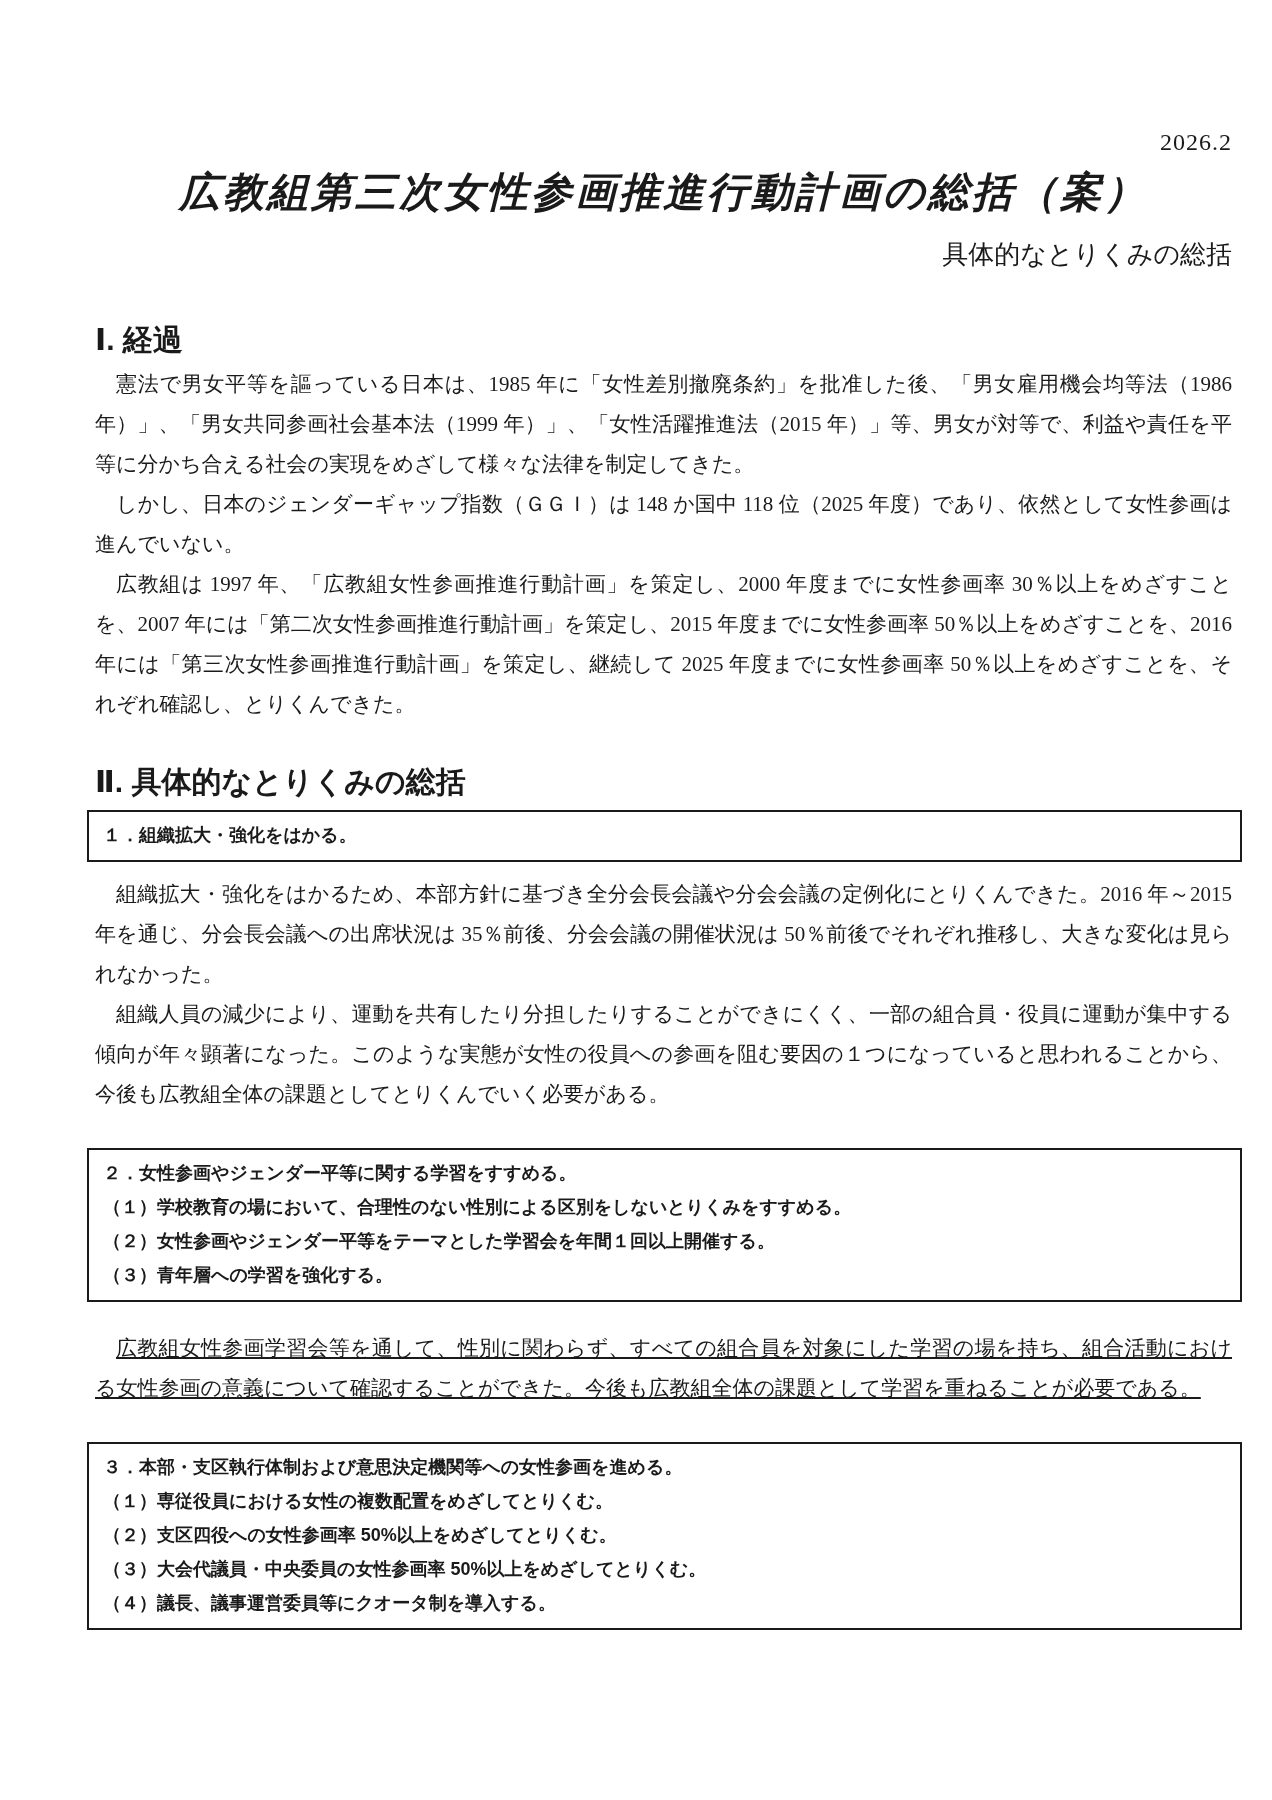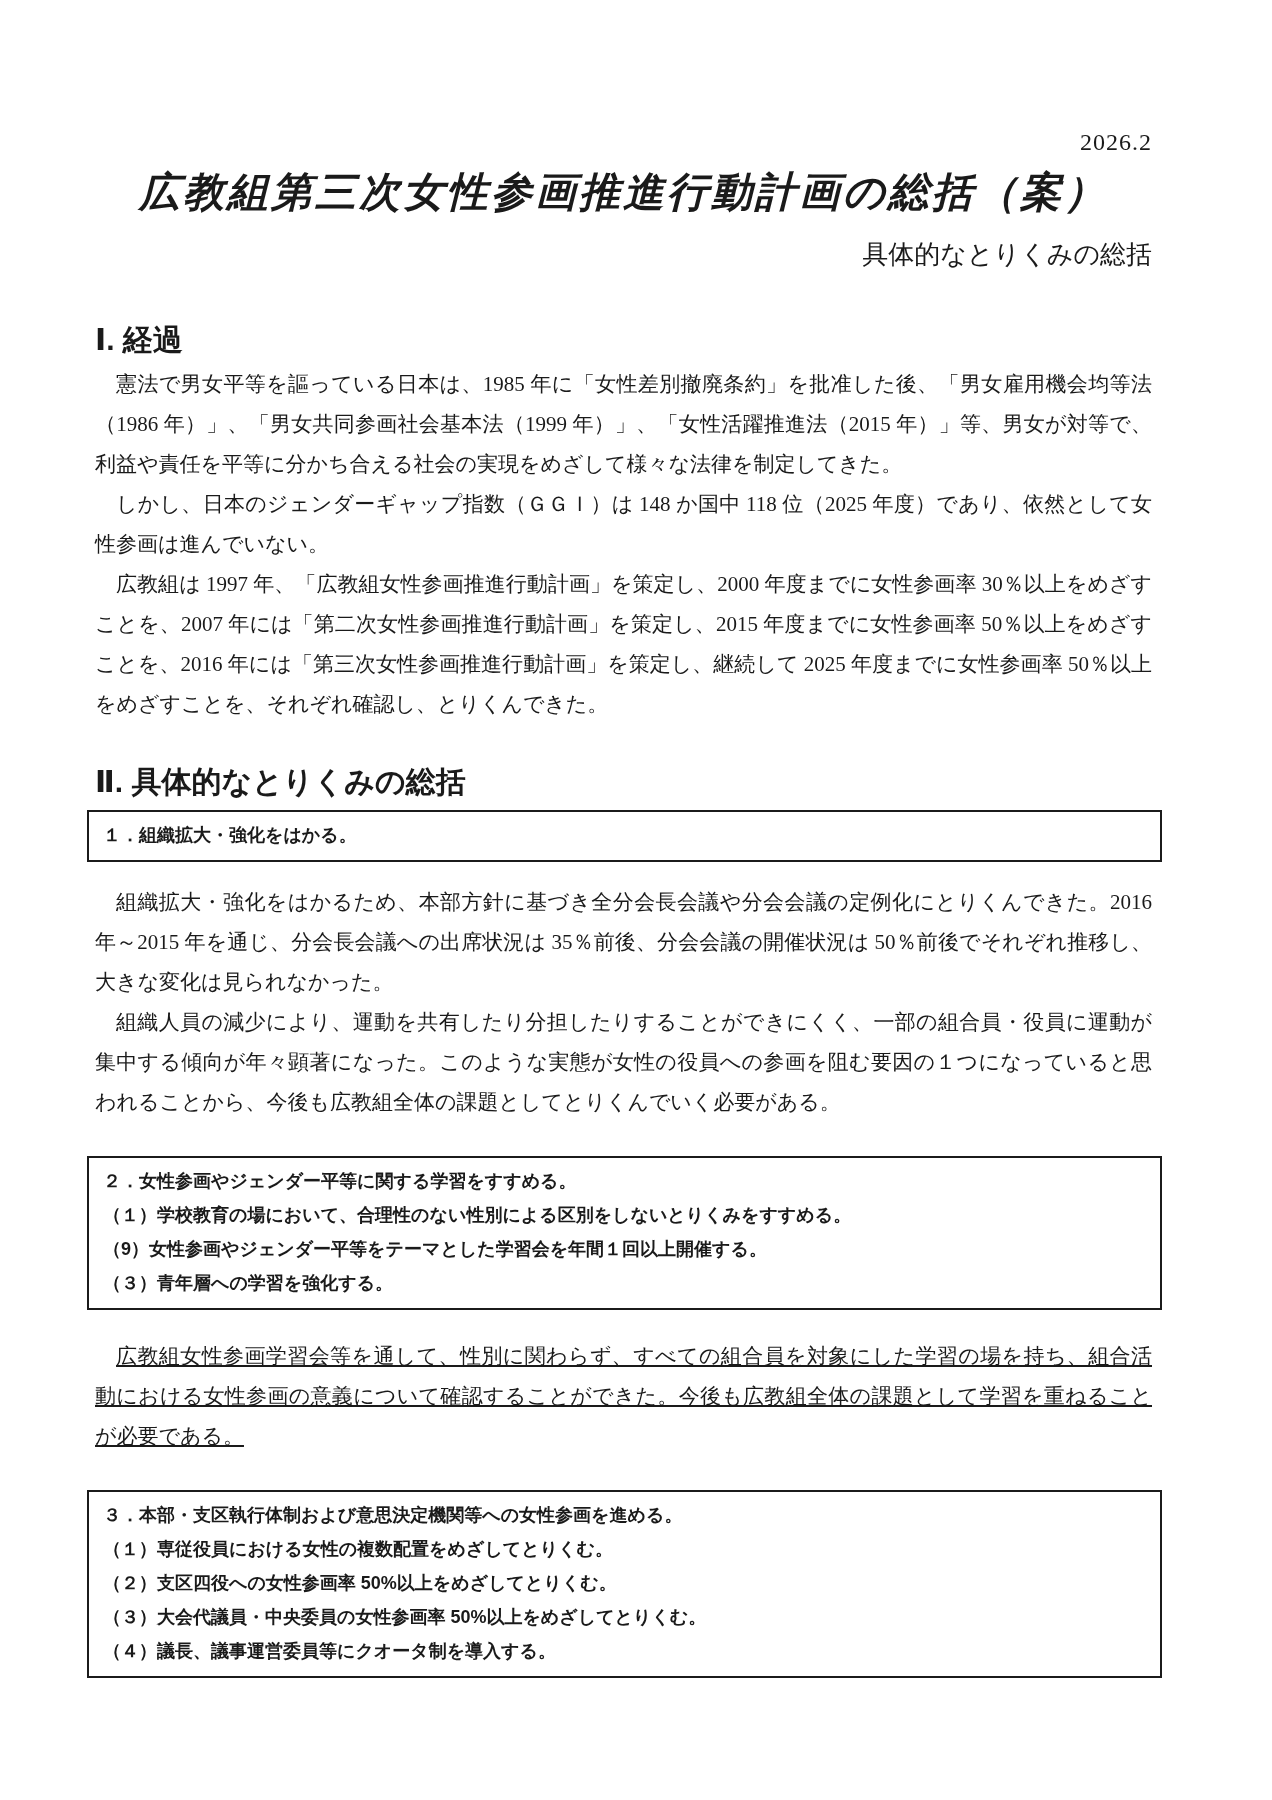--- a/index.html
+++ b/index.html
@@ -8,21 +8,21 @@
     background: #ffffff;
   }
   .page {
     position: relative;
     width: 1272px;
     height: 1800px;
     margin: 0 auto;
     background: #ffffff;
     color: #1a1a1a;
     box-sizing: border-box;
-    padding: 0 120px 0 95px;
+    padding: 0 40px 0 95px;
     font-family: "Liberation Serif", "DejaVu Serif", serif;
     overflow: hidden;
   }
   .doc-date {
     margin-top: 128px;
     text-align: right;
     font-size: 24px;
     line-height: 28px;
     letter-spacing: 1px;
   }
@@ -74,21 +74,21 @@
     font-family: "Liberation Sans", "DejaVu Sans", sans-serif;
     font-weight: bold;
     font-size: 18px;
     line-height: 34px;
     background: #ffffff;
   }
   .goal-box .box-line {
     white-space: normal;
   }
   .gap-box1      { margin-top: 10px; }
-  .after-box1    { margin-top: 20px; }
+  .after-box1    { margin-top: 12px; }
   .gap-box2      { margin-top: 34px; }
   .after-box2    { margin-top: 26px; text-decoration: underline; }
   .gap-box3      { margin-top: 34px; }
 </style>
 </head>
 <body>
 
 <div class="page">
 
   <div class="doc-date">2026.2</div>
@@ -111,21 +111,21 @@
     <div class="box-line">１．組織拡大・強化をはかる。</div>
   </div>
 
   <p class="body-para after-box1">組織拡大・強化をはかるため、本部方針に基づき全分会長会議や分会会議の定例化にとりくんできた。2016 年～2015 年を通じ、分会長会議への出席状況は 35％前後、分会会議の開催状況は 50％前後でそれぞれ推移し、大きな変化は見られなかった。</p>
 
   <p class="body-para">組織人員の減少により、運動を共有したり分担したりすることができにくく、一部の組合員・役員に運動が集中する傾向が年々顕著になった。このような実態が女性の役員への参画を阻む要因の１つになっていると思われることから、今後も広教組全体の課題としてとりくんでいく必要がある。</p>
 
   <div class="goal-box gap-box2">
     <div class="box-line">２．女性参画やジェンダー平等に関する学習をすすめる。</div>
     <div class="box-line">（１）学校教育の場において、合理性のない性別による区別をしないとりくみをすすめる。</div>
-    <div class="box-line">（9）女性参画やジェンダー平等をテーマとした学習会を年間１回以上開催する。</div>
+    <div class="box-line">（２）女性参画やジェンダー平等をテーマとした学習会を年間１回以上開催する。</div>
     <div class="box-line">（３）青年層への学習を強化する。</div>
   </div>
 
   <p class="body-para after-box2">広教組女性参画学習会等を通して、性別に関わらず、すべての組合員を対象にした学習の場を持ち、組合活動における女性参画の意義について確認することができた。今後も広教組全体の課題として学習を重ねることが必要である。</p>
 
   <div class="goal-box gap-box3">
     <div class="box-line">３．本部・支区執行体制および意思決定機関等への女性参画を進める。</div>
     <div class="box-line">（１）専従役員における女性の複数配置をめざしてとりくむ。</div>
     <div class="box-line">（２）支区四役への女性参画率 50%以上をめざしてとりくむ。</div>
     <div class="box-line">（３）大会代議員・中央委員の女性参画率 50%以上をめざしてとりくむ。</div>

